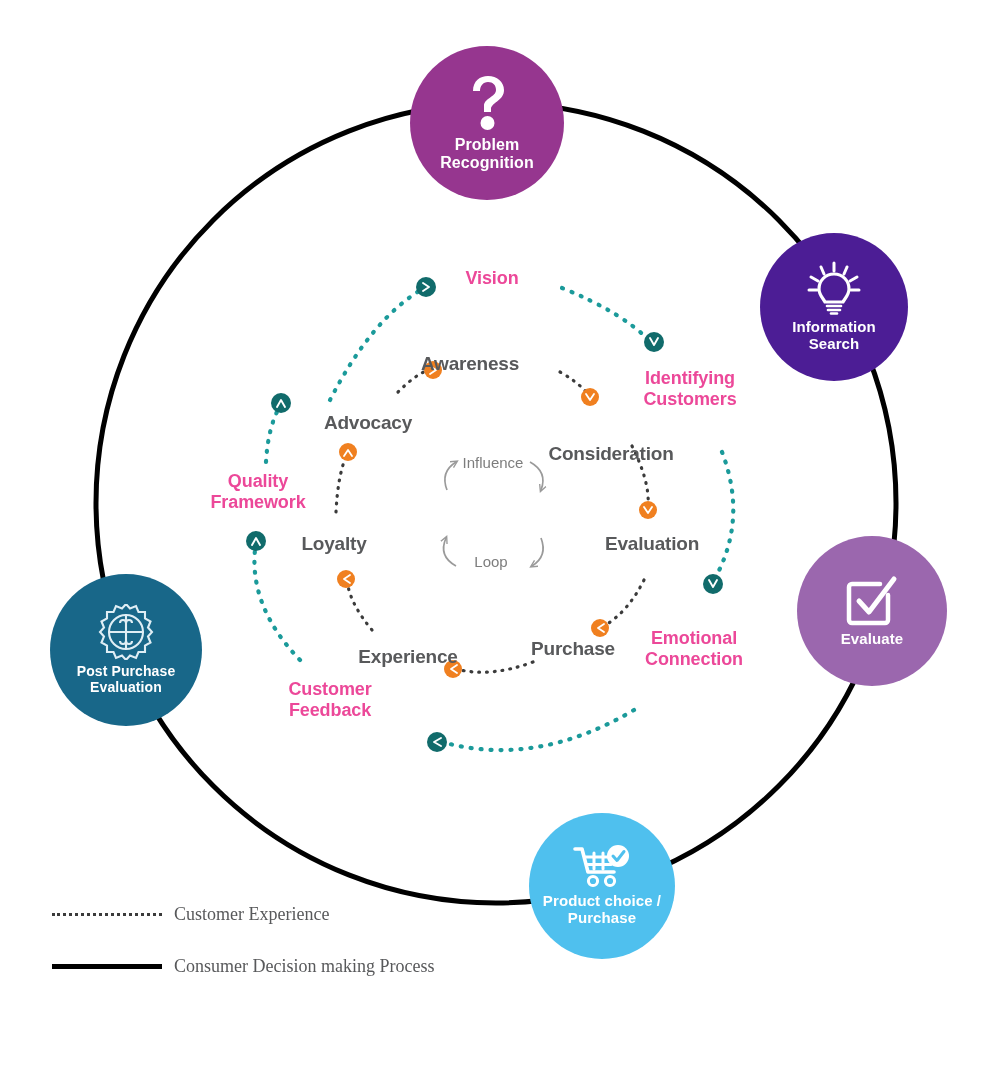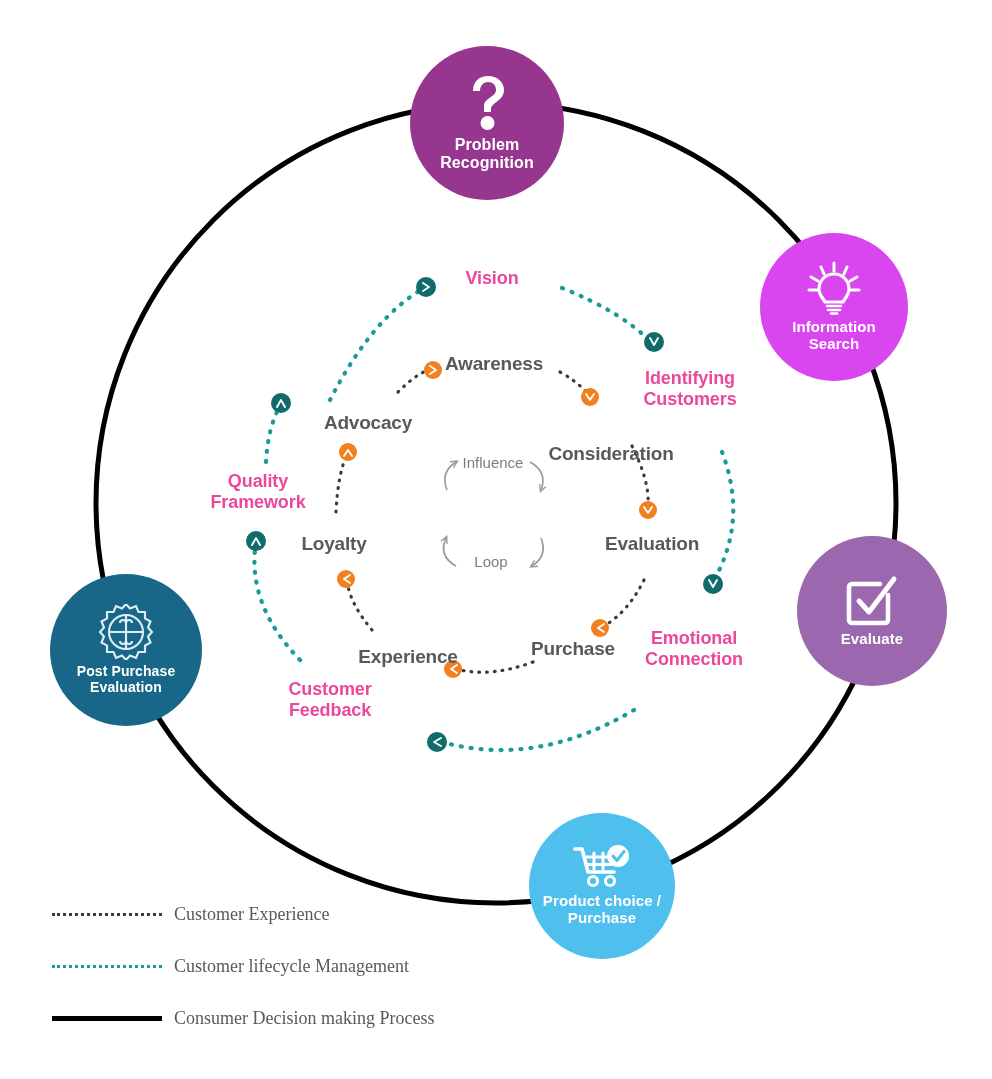--- a/index.html
+++ b/index.html
@@ -224,21 +224,21 @@
 
   <div class="node" style="left:410px; top:46px; width:154px; height:154px; background:#96368f;">
     <svg class="node-icon" width="44" height="58" viewBox="0 0 44 58">
       <path d="M8 17 C8 7 15 2 23 2 C32 2 39 8 39 16 C39 26 28 28 26 34 L26 38 L19 38 L19 32 C19 24 31 23 31 16 C31 11 28 8 23 8 C18 8 15 12 15 17 Z" fill="#ffffff"></path>
       <circle cx="22.5" cy="49" r="7" fill="#ffffff"></circle>
     </svg>
     <div class="node-label" style="font-size:16px;">Problem
 Recognition</div>
   </div>
 
-  <div class="node" style="left:760px; top:233px; width:148px; height:148px; background:#d946ef;">
+  <div class="node" style="left:760px; top:233px; width:148px; height:148px; background:#4c1d95;">
     <svg class="node-icon" width="56" height="54" viewBox="0 0 56 54">
       <g stroke="#ffffff" stroke-width="3" stroke-linecap="round" fill="none">
         <line x1="28" y1="2" x2="28" y2="10"></line>
         <line x1="15" y1="6" x2="18" y2="13"></line>
         <line x1="41" y1="6" x2="38" y2="13"></line>
         <line x1="5" y1="16" x2="12" y2="20"></line>
         <line x1="51" y1="16" x2="44" y2="20"></line>
         <line x1="3" y1="29" x2="11" y2="29"></line>
         <line x1="53" y1="29" x2="45" y2="29"></line>
       </g>
@@ -292,21 +292,21 @@
         <path d="M34 37 a3 3 0 1 1 -6 0"></path>
       </g>
     </svg>
     <div class="node-label" style="font-size:14px;">Post Purchase
 Evaluation</div>
   </div>
 
   <div class="center-sub" style="left:493px; top:462px;">Influence</div>
   <div class="center-sub" style="left:491px; top:561px;">Loop</div>
 
-  <div class="ring-label inner-label" style="left:494px; top:364px;">Awareness</div>
+  <div class="ring-label inner-label" style="left:470px; top:364px;">Awareness</div>
   <div class="ring-label inner-label" style="left:611px; top:425px;margin-top:29px;">Consideration</div>
   <div class="ring-label inner-label" style="left:652px; top:544px;">Evaluation</div>
   <div class="ring-label inner-label" style="left:573px; top:649px;">Purchase</div>
   <div class="ring-label inner-label" style="left:408px; top:641px;margin-top:16px;">Experience</div>
   <div class="ring-label inner-label" style="left:334px; top:544px;">Loyalty</div>
   <div class="ring-label inner-label" style="left:368px; top:423px;">Advocacy</div>
 
   <div class="ring-label outer-label" style="left:492px; top:279px;">Vision</div>
   <div class="ring-label outer-label" style="left:690px; top:389px;">Identifying
 Customers</div>
@@ -316,22 +316,18 @@
 Feedback</div>
   <div class="ring-label outer-label" style="left:258px; top:492px;">Quality
 Framework</div>
 
   <div id="legend">
     <div class="legend-row">
       <div class="legend-swatch sw-dotted-dark"></div>
       <div class="legend-text">Customer Experience</div>
     </div>
     <div class="legend-row">
-      <div class="legend-swatch sw-dotted-teal"></div>
-      <div class="legend-text">Customer lifecycle Management</div>
-    </div>
-    <div class="legend-row">
       <div class="legend-swatch sw-solid"></div>
       <div class="legend-text">Consumer Decision making Process</div>
     </div>
   </div>
 
 </div>
 
 </body></html>

